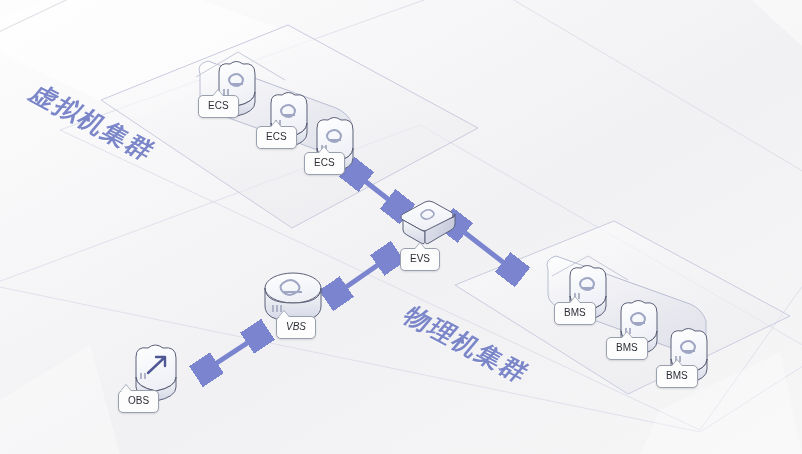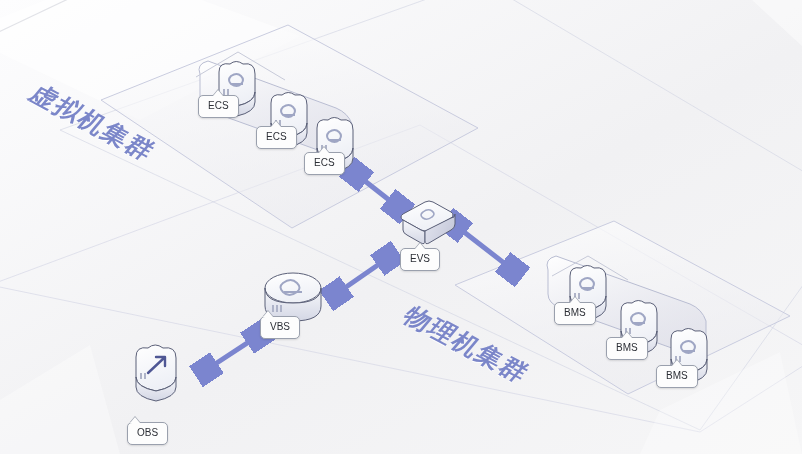--- a/index.html
+++ b/index.html
@@ -294,26 +294,26 @@
   <div class="nlabel" style="left:304px;top:152px;">
     <span class="ntail"></span>
     <span>ECS</span>
   </div>
 
   <div class="nlabel" style="left:400px;top:248px;">
     <span class="ntail"></span>
     <span>EVS</span>
   </div>
 
-  <div class="nlabel tail-left" style="left:260px;top:316px;">
+  <div class="nlabel tail-left" style="left:276px;top:316px;font-style:italic;">
     <span class="ntail"></span>
     <span>VBS</span>
   </div>
 
-  <div class="nlabel tail-left" style="left:127px;top:390px;margin-top:32px;">
+  <div class="nlabel tail-left" style="left:118px;top:390px;">
     <span class="ntail"></span>
     <span>OBS</span>
   </div>
 
   <div class="nlabel" style="left:554px;top:302px;">
     <span class="ntail"></span>
     <span>BMS</span>
   </div>
 
   <div class="nlabel" style="left:606px;top:337px;">

